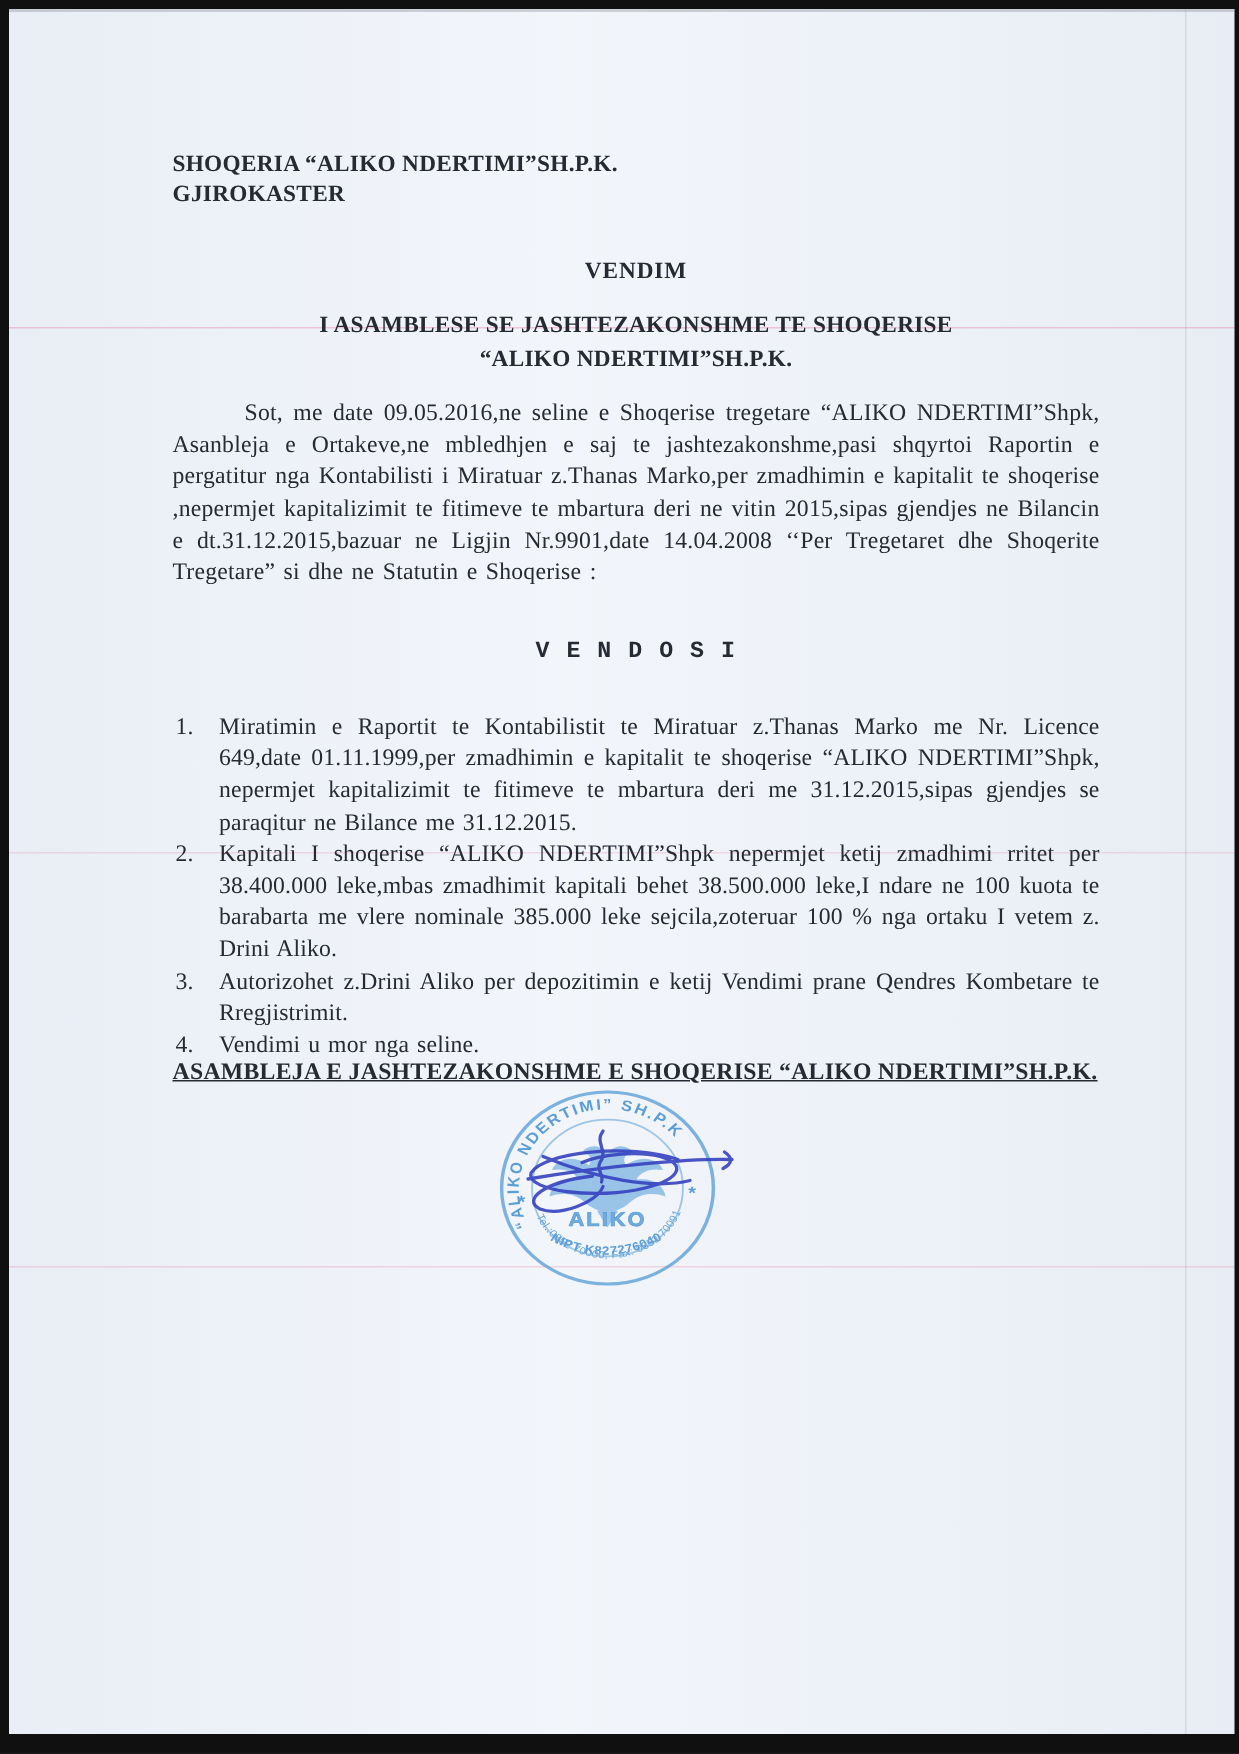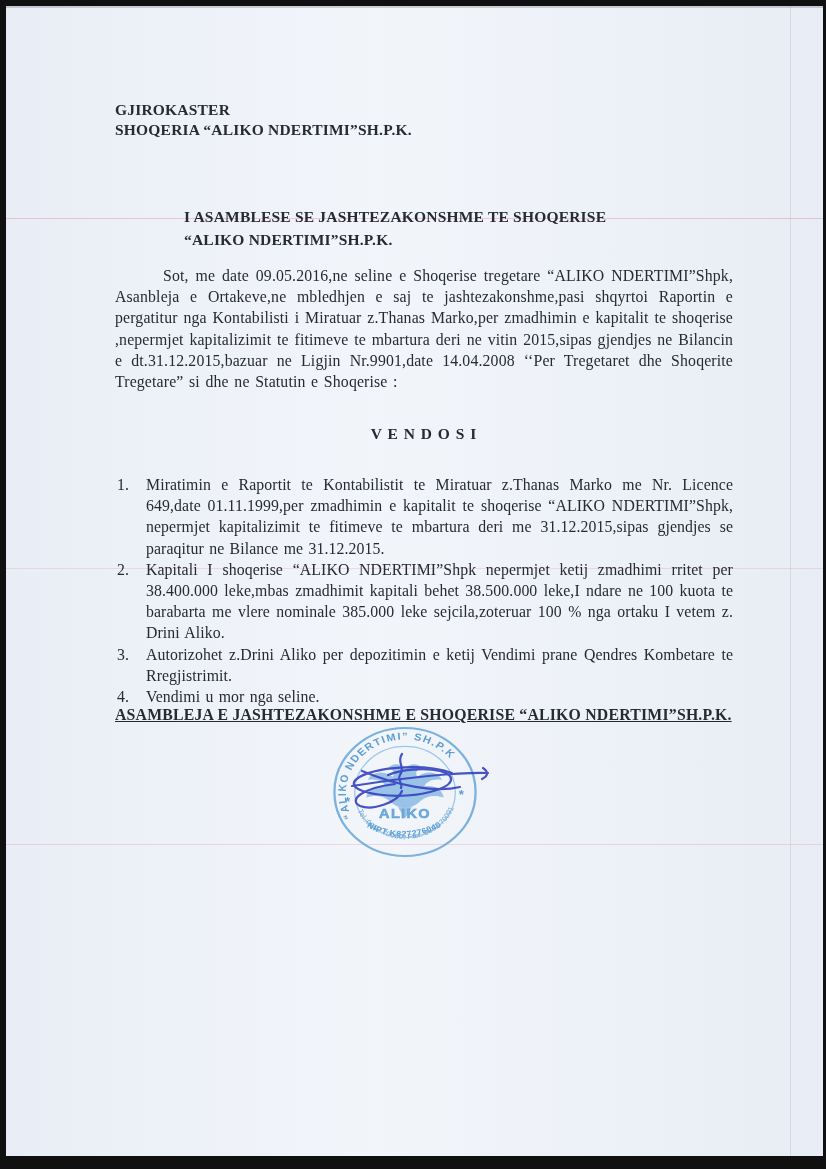--- a/index.html
+++ b/index.html
@@ -15,21 +15,21 @@
   .page::before{ 
     content:"";position:absolute;left:0;top:0;width:100%;height:2px;
     background:rgba(90,95,105,.25);
   }
   .edge-line{position:absolute;top:0;bottom:0;width:1px;background:rgba(120,130,145,.18);}
   .pink-line{position:absolute;left:0;width:100%;height:1px;background:rgba(232,90,135,.30);}
   .content-block{position:absolute;left:109px;width:618px;}
   .hdr{font-weight:bold;font-size:15.5px;line-height:20px;letter-spacing:.2px;}
   .doc-title{text-align:center;font-weight:bold;font-size:15.5px;letter-spacing:.6px;}
   .doc-subtitle{
-    text-align:left;font-weight:bold;font-size:15.5px;line-height:23px;
+    text-align:center;font-weight:bold;font-size:15.5px;line-height:23px;
     width:480px;margin:0 auto;letter-spacing:.2px;
   }
   .intro{
     font-size:15.8px;line-height:21.2px;text-align:justify;letter-spacing:.15px;
     word-spacing:1.5px;
   }
   .intro .indent{display:inline-block;width:48px;}
   .vendosi{text-align:center;font-weight:bold;font-size:15.5px;letter-spacing:1px;}
   .decisions{font-size:15.8px;line-height:21.2px;letter-spacing:.1px;word-spacing:1.2px;}
   .decision-item{position:relative;padding-left:31px;text-align:justify;}
@@ -45,32 +45,33 @@
 
 <div class="scan">
   <div class="page">
 
     <div class="edge-line" style="left:784px;"></div>
     <div class="pink-line" style="top:212px;"></div>
     <div class="pink-line" style="top:562px;opacity:.6;"></div>
     <div class="pink-line" style="top:838px;opacity:.7;"></div>
 
     <div class="content-block" style="top:94px;">
+      <div class="hdr">SHOQERIA “ALIKO NDERTIMI”SH.P.K.</div>
       <div class="hdr">GJIROKASTER</div>
-      <div class="hdr">SHOQERIA “ALIKO NDERTIMI”SH.P.K.</div>
     </div>
 
+    <div class="content-block doc-title" style="top:166px;">VENDIM</div>
 
     <div class="content-block" style="top:199px;">
       <div class="doc-subtitle">I ASAMBLESE SE JASHTEZAKONSHME TE SHOQERISE “ALIKO NDERTIMI”SH.P.K.</div>
     </div>
 
     <div class="content-block intro" style="top:259px;"><span class="indent"></span><span>Sot, me date 09.05.2016,ne seline e Shoqerise tregetare “ALIKO NDERTIMI”Shpk, Asanbleja e Ortakeve,ne mbledhjen e saj te jashtezakonshme,pasi shqyrtoi Raportin e pergatitur nga Kontabilisti i Miratuar z.Thanas Marko,per zmadhimin e kapitalit te shoqerise ,nepermjet kapitalizimit te fitimeve te mbartura deri ne vitin 2015,sipas gjendjes ne Bilancin e dt.31.12.2015,bazuar ne Ligjin Nr.9901,date 14.04.2008 ‘‘Per Tregetaret dhe Shoqerite Tregetare” si dhe ne Statutin e Shoqerise :</span></div>
 
-    <div class="content-block vendosi" style="top:419px;">V E N D O S I</div>
+    <div class="content-block vendosi" style="top:419px;font-family:Liberation Mono, monospace;">V E N D O S I</div>
 
     <div class="content-block decisions" style="top:468px;">
       <div class="decision-item">
         <span class="num">1.</span>
         <span>Miratimin e Raportit te Kontabilistit te Miratuar z.Thanas Marko me Nr. Licence 649,date 01.11.1999,per zmadhimin e kapitalit te shoqerise “ALIKO NDERTIMI”Shpk, nepermjet kapitalizimit te fitimeve te mbartura deri me 31.12.2015,sipas gjendjes se paraqitur ne Bilance me 31.12.2015.</span>
       </div>
       <div class="decision-item">
         <span class="num">2.</span>
         <span>Kapitali I shoqerise “ALIKO NDERTIMI”Shpk nepermjet ketij zmadhimi  rritet per 38.400.000 leke,mbas zmadhimit kapitali behet 38.500.000 leke,I ndare ne 100 kuota te barabarta me vlere nominale 385.000 leke sejcila,zoteruar 100 % nga ortaku I vetem z. Drini Aliko.</span>
       </div>

